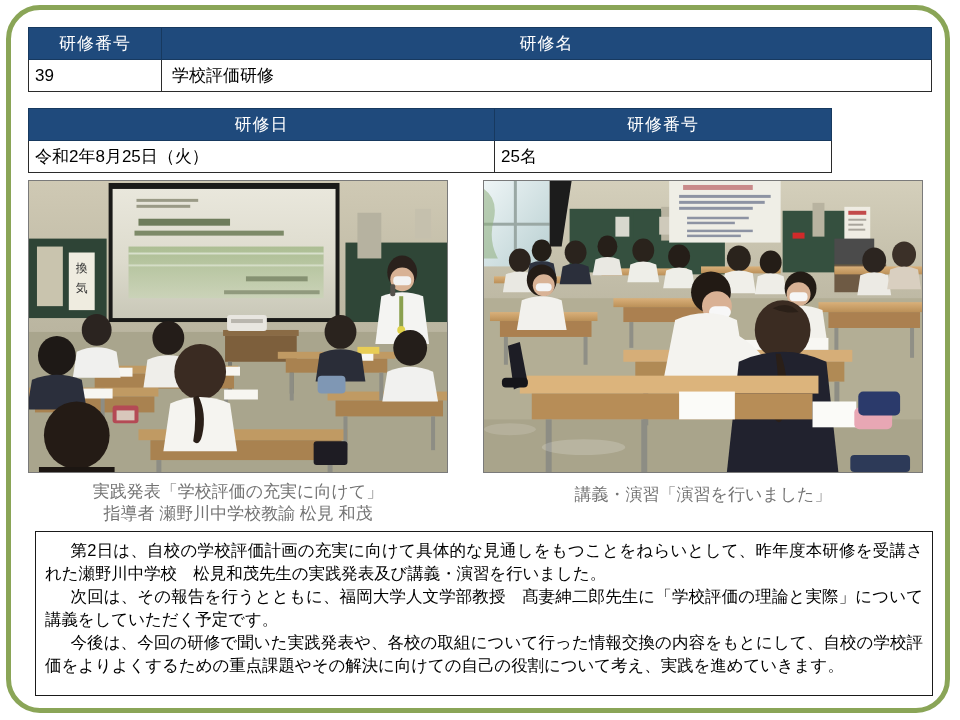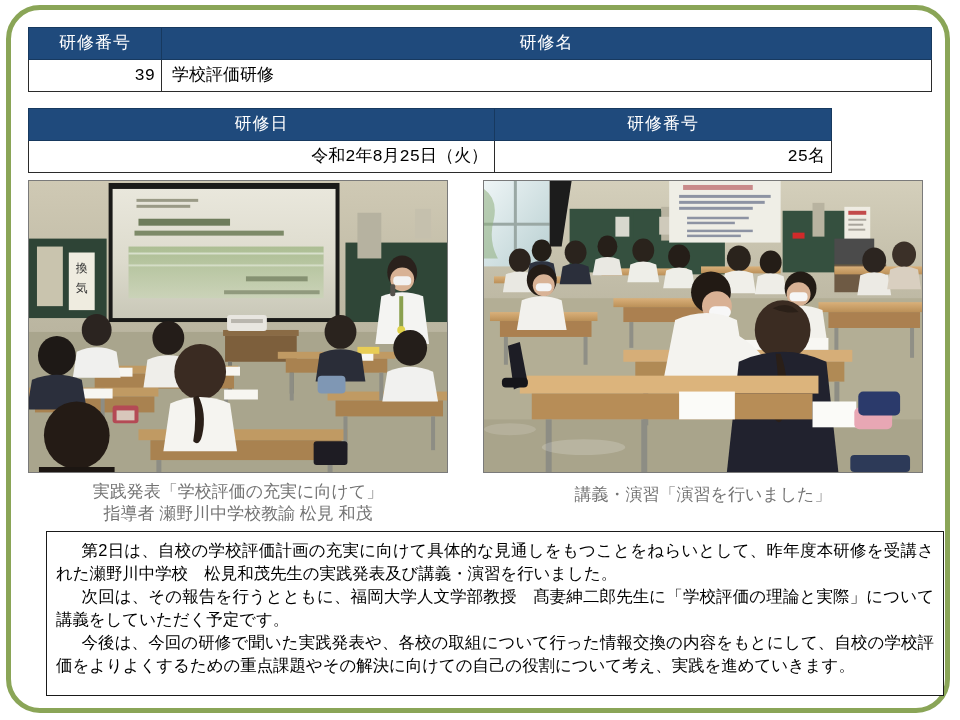--- a/index.html
+++ b/index.html
@@ -35,21 +35,20 @@
     width: 960px;
     height: 720px;
   }
 
   
   .info-table {
     position: absolute;
     border-collapse: collapse;
     table-layout: fixed;
     font-size: 17px;
-    font-family: Liberation Mono, monospace;
   }
   #table-top {
     left: 28px;
     top: 27px;
     width: 904px;
   }
   #table-bottom {
     left: 28px;
     top: 108px;
     width: 804px;
@@ -64,21 +63,21 @@
   }
   .info-table td.hdr {
     background: #1F4A7C;
     color: #ffffff;
     text-align: center;
     font-size: 17px;
     letter-spacing: 1px;
     border: 1px solid #17395f;
   }
   .info-table td.val-center {
-    text-align: right;
+    text-align: left;
     font-size: 17px;
     background: #ffffff;
   }
   .info-table td.val-left {
     text-align: left;
     font-size: 17px;
     background: #ffffff;
     padding-left: 10px;
     margin-top: 46px;
   }
@@ -120,21 +119,21 @@
   }
   #caption-right {
     left: 483px;
     top: 484px;
     width: 440px;
   }
 
   
   #body-box {
     position: absolute;
-    left: 46px;
+    left: 35px;
     top: 531px;
     width: 898px;
     height: 165px;
     border: 1px solid #1a1a1a;
     box-sizing: border-box;
     background: #ffffff;
     padding: 7px 9px 0 9px;
   }
   #body-box p {
     margin: 0;

